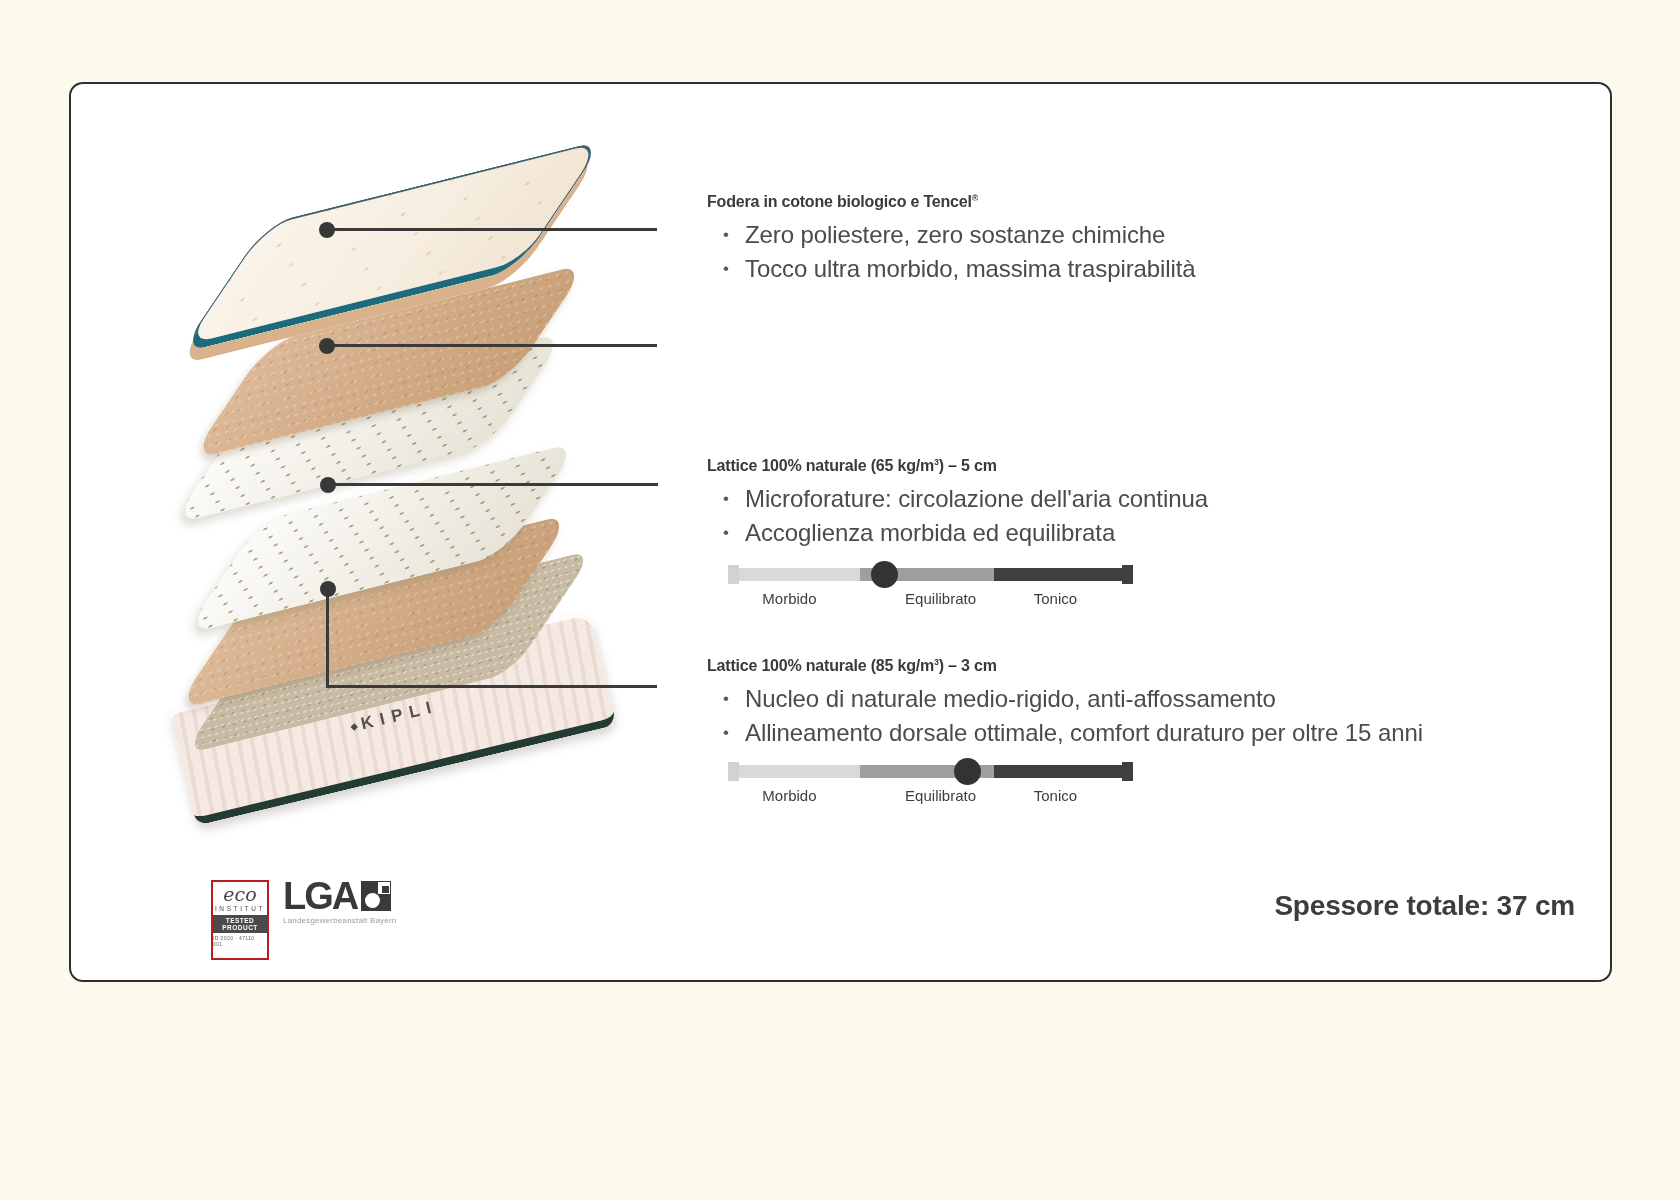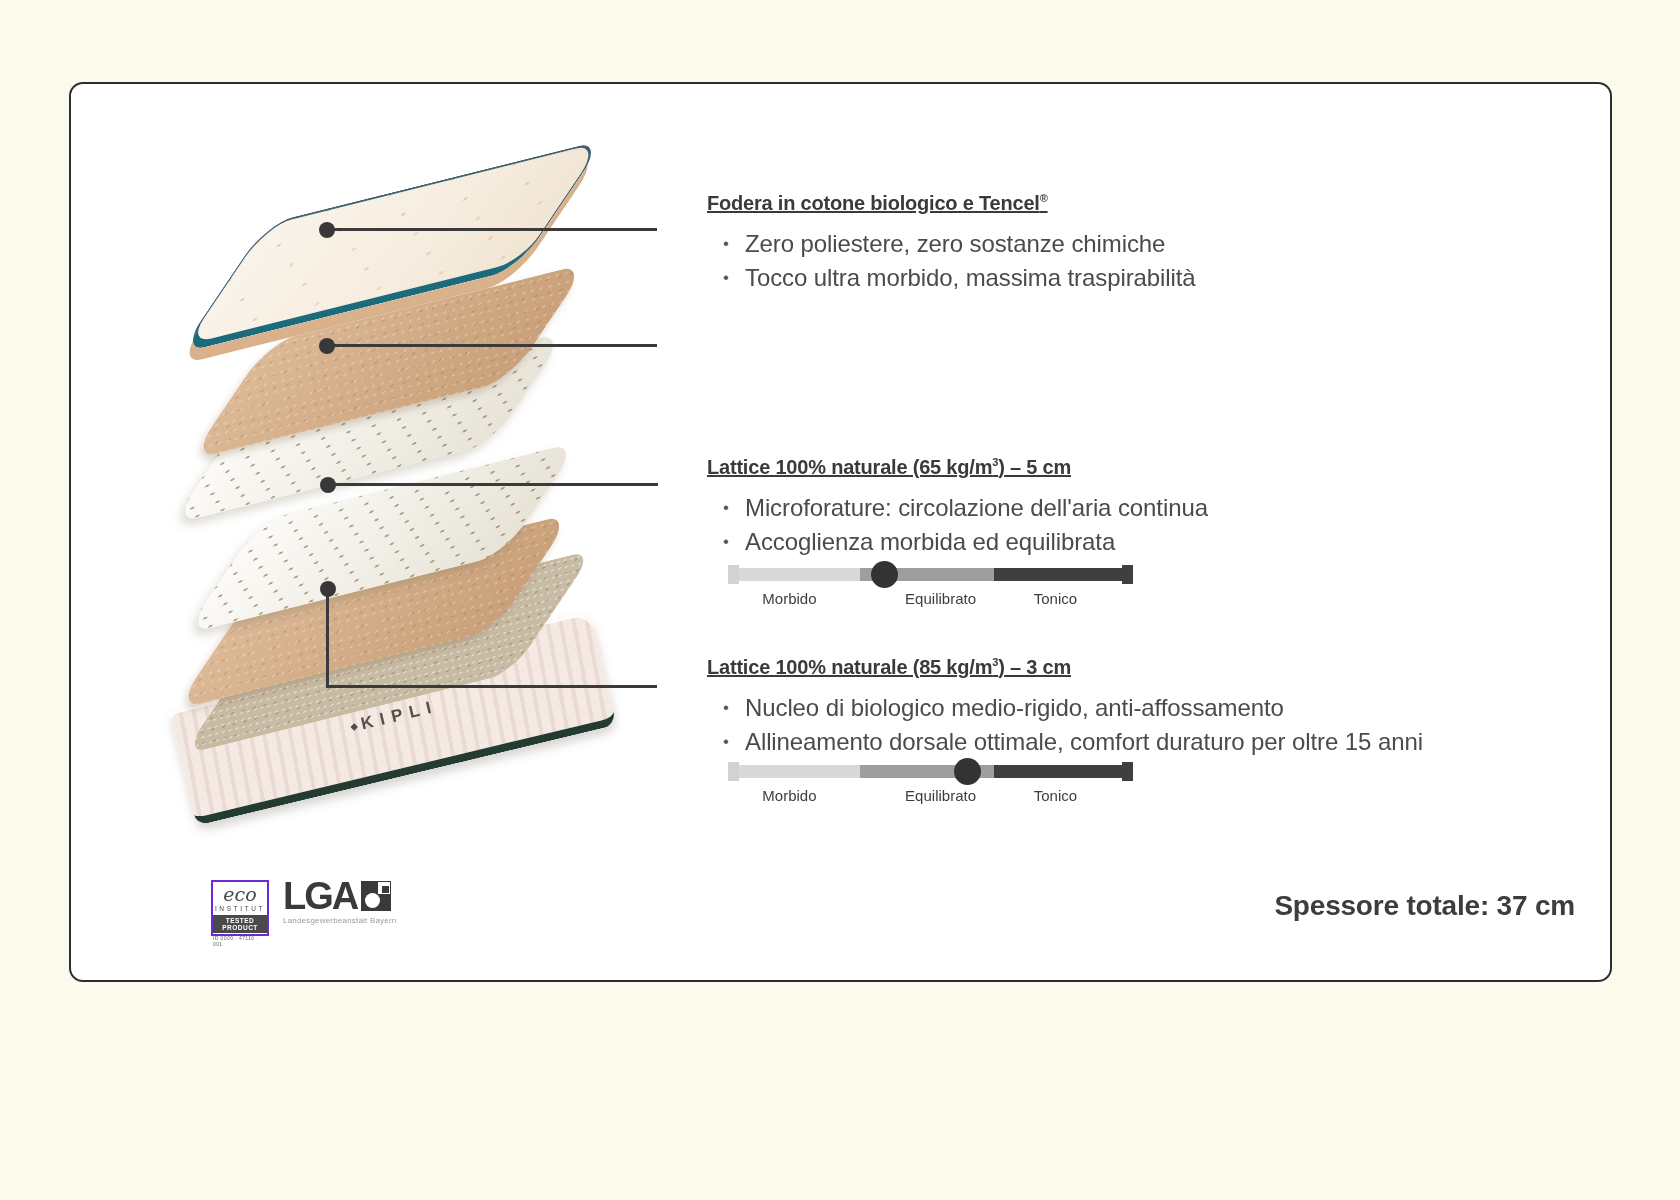--- a/index.html
+++ b/index.html
@@ -88,23 +88,23 @@
   }
   .kipli-leaf { font-size:9px; transform:rotate(14deg); letter-spacing:0; color:#4E4A44; }
 
   
   .dot { position:absolute; width:16px; height:16px; border-radius:50%; background:#383838; z-index:20; }
   .cline { position:absolute; height:3px; background:#3A3A3A; z-index:19; }
   .cline-v { position:absolute; width:3px; background:#3A3A3A; z-index:19; }
 
   
   .section { position:absolute; left:636px; color:#3B3B3B; }
-  .sec-title { font-size:20px; font-weight:700; line-height:32px; letter-spacing:-0.2px; color:#3A3A3A;text-decoration:underline; }
+  .sec-title { font-size:16px; font-weight:700; line-height:32px; letter-spacing:-0.2px; color:#3A3A3A; }
   .sec-title sup { font-size:0.55em; }
-  .bullets { list-style:none; margin-top:8px; }
+  .bullets { list-style:none; margin-top:0; }
   .bullets li {
     position:relative; padding-left:38px;
     font-size:24px; line-height:34px; color:#4B4B4B; letter-spacing:-0.1px;
   }
   .bullets li::before {
     content:"•"; position:absolute; left:16px; top:0;
     font-size:17px; color:#5A5A5A;
   }
 
   
@@ -122,22 +122,22 @@
     border-radius:50%; background:#333333;
   }
   .slabels { position:relative; width:100%; }
   .slabels span {
     position:absolute; top:9px; transform:translateX(-50%);
     font-size:15px; color:#3D3D3D; white-space:nowrap;
   }
 
   
   .eco-badge {
-    position:absolute; left:140px; top:796px; width:58px; height:56px;
-    border:2px solid #6d28d9; background:#fff;
+    position:absolute; left:140px; top:796px; width:58px; height:80px;
+    border:2px solid #b91c1c; background:#fff;
     display:flex; flex-direction:column; align-items:center;
     font-color:#444; padding-top:3px;
   }
   .eco-word { font-family:"DejaVu Serif", serif; font-style:italic; font-size:19px; line-height:19px; color:#4A4A4A; }
   .eco-inst { font-size:6.5px; letter-spacing:2.6px; color:#4A4A4A; margin:1px 0 3px 0; }
   .eco-tested { width:100%; background:#4A4A4A; color:#fff; font-size:6.5px; font-weight:700; text-align:center; padding:2px 0; letter-spacing:.5px; }
   .eco-code { font-size:5px; color:#666; margin-top:2px; letter-spacing:.4px; }
 
   .lga { position:absolute; left:212px; top:795px; }
   .lga-row { display:flex; align-items:flex-start; gap:4px; }
@@ -216,21 +216,21 @@
     <div class="slabels">
       <span style="left:15%">Morbido</span>
       <span style="left:52.5%">Equilibrato</span>
       <span style="left:81%">Tonico</span>
     </div>
   </div>
 
   <div class="section" style="top:562px;">
     <div class="sec-title"><span>Lattice 100% naturale (85 kg/m</span><sup>3</sup><span>) – 3 cm</span></div>
     <ul class="bullets">
-      <li>Nucleo di biologico medio-rigido, anti-affossamento</li>
+      <li>Nucleo di naturale medio-rigido, anti-affossamento</li>
       <li>Allineamento dorsale ottimale, comfort duraturo per oltre 15 anni</li>
     </ul>
   </div>
 
   <div class="slider" style="top:681px;">
     <div class="track">
       <div class="seg s-light"></div>
       <div class="seg s-mid"></div>
       <div class="seg s-dark"></div>
       <div class="cap cap-l"></div>

